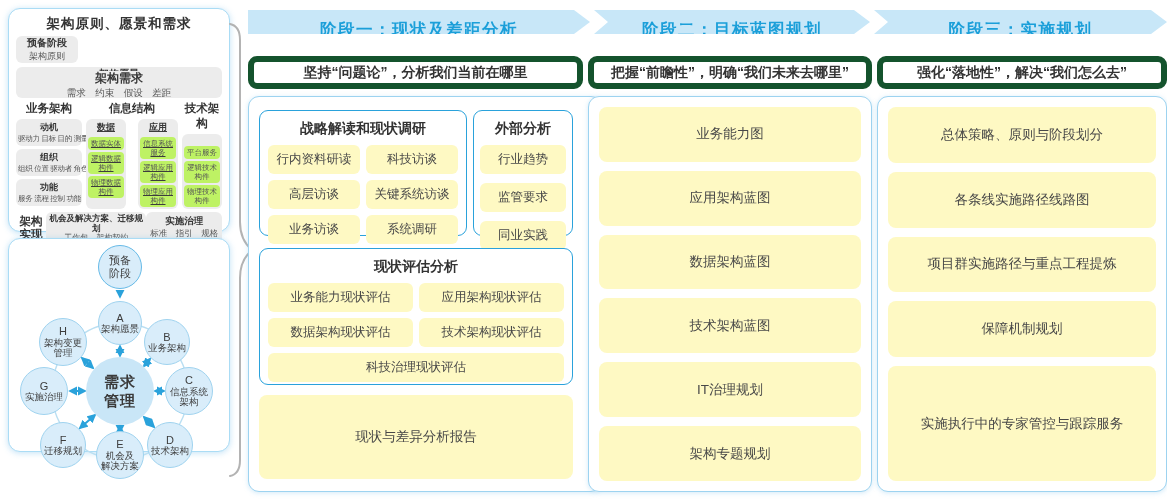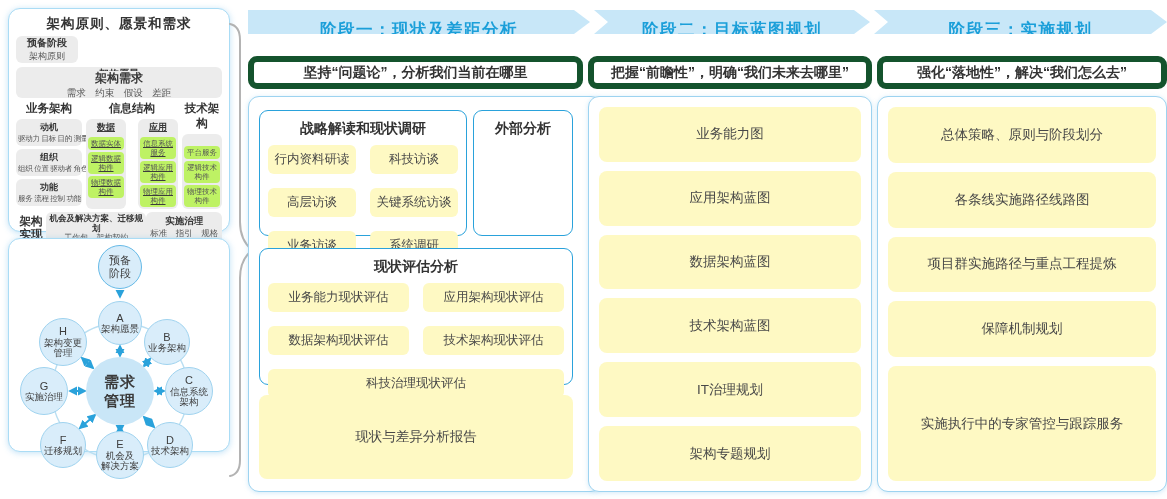--- a/index.html
+++ b/index.html
@@ -70,21 +70,21 @@
          font-weight:bold; font-size:14px; color:#333; }
   .ppanel{ position:absolute; top:96px; height:396px; background:#fff; border:1.5px solid #9dd3f0;
            border-radius:11px; box-shadow:0 1px 5px rgba(130,195,235,.35); }
 
   
   .bluebox{ position:absolute; background:#fff; border:1.5px solid #2aa2db; border-radius:9px; padding:7px 8px; }
   .bluebox h3{ font-size:14px; color:#333; text-align:center; margin:2px 0 7px; }
   .graychip{ background:#fef9c3; border-radius:6px; color:#484848; font-size:12.5px;
              display:flex; align-items:center; justify-content:center; text-align:center;
              padding:6px 3px; }
-  .grid2{ display:grid; grid-template-columns:1fr 1fr; gap:14px; }
+  .grid2{ display:grid; grid-template-columns:1fr 1fr; gap:6px; }
   .stack{ display:flex; flex-direction:column; gap:9px; }
   .span2{ grid-column:1 / 3; }
   .report{ position:absolute; left:10px; top:298px; width:314px; height:84px; font-size:13.5px; border-radius:8px; }
 
   
   .plist{ position:absolute; inset:0; padding:10px; display:flex; flex-direction:column; gap:9px; }
   .plist .graychip{ flex:1; font-size:13.5px; border-radius:8px; }
   .plist .tall{ flex:2.35; }
 </style>
 </head>
@@ -243,20 +243,25 @@
         <div class="graychip">行内资料研读</div>
         <div class="graychip">科技访谈</div>
         <div class="graychip">高层访谈</div>
         <div class="graychip">关键系统访谈</div>
         <div class="graychip">业务访谈</div>
         <div class="graychip">系统调研</div>
       </div>
     </div>
     <div class="bluebox" style="left:224px;top:13px;width:100px;height:126px;padding:7px 6px">
       <h3>外部分析</h3>
+      <div class="stack">
+        <div class="graychip">行业趋势</div>
+        <div class="graychip">监管要求</div>
+        <div class="graychip">同业实践</div>
+      </div>
     </div>
     <div class="bluebox" style="left:10px;top:151px;width:314px;height:137px">
       <h3>现状评估分析</h3>
       <div class="grid2">
         <div class="graychip">业务能力现状评估</div>
         <div class="graychip">应用架构现状评估</div>
         <div class="graychip">数据架构现状评估</div>
         <div class="graychip">技术架构现状评估</div>
         <div class="graychip span2">科技治理现状评估</div>
       </div>

